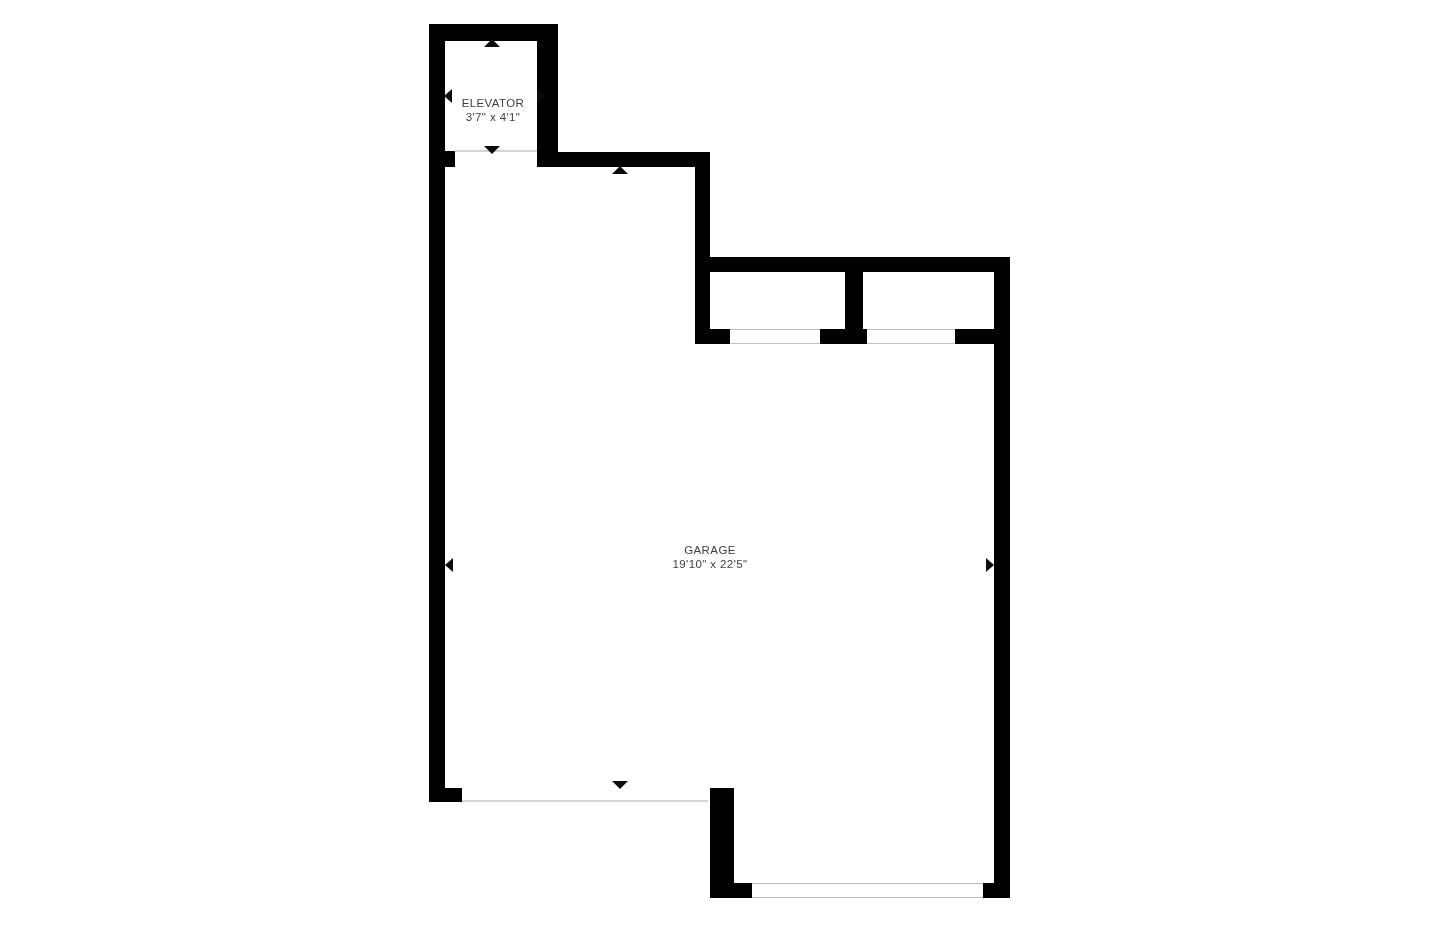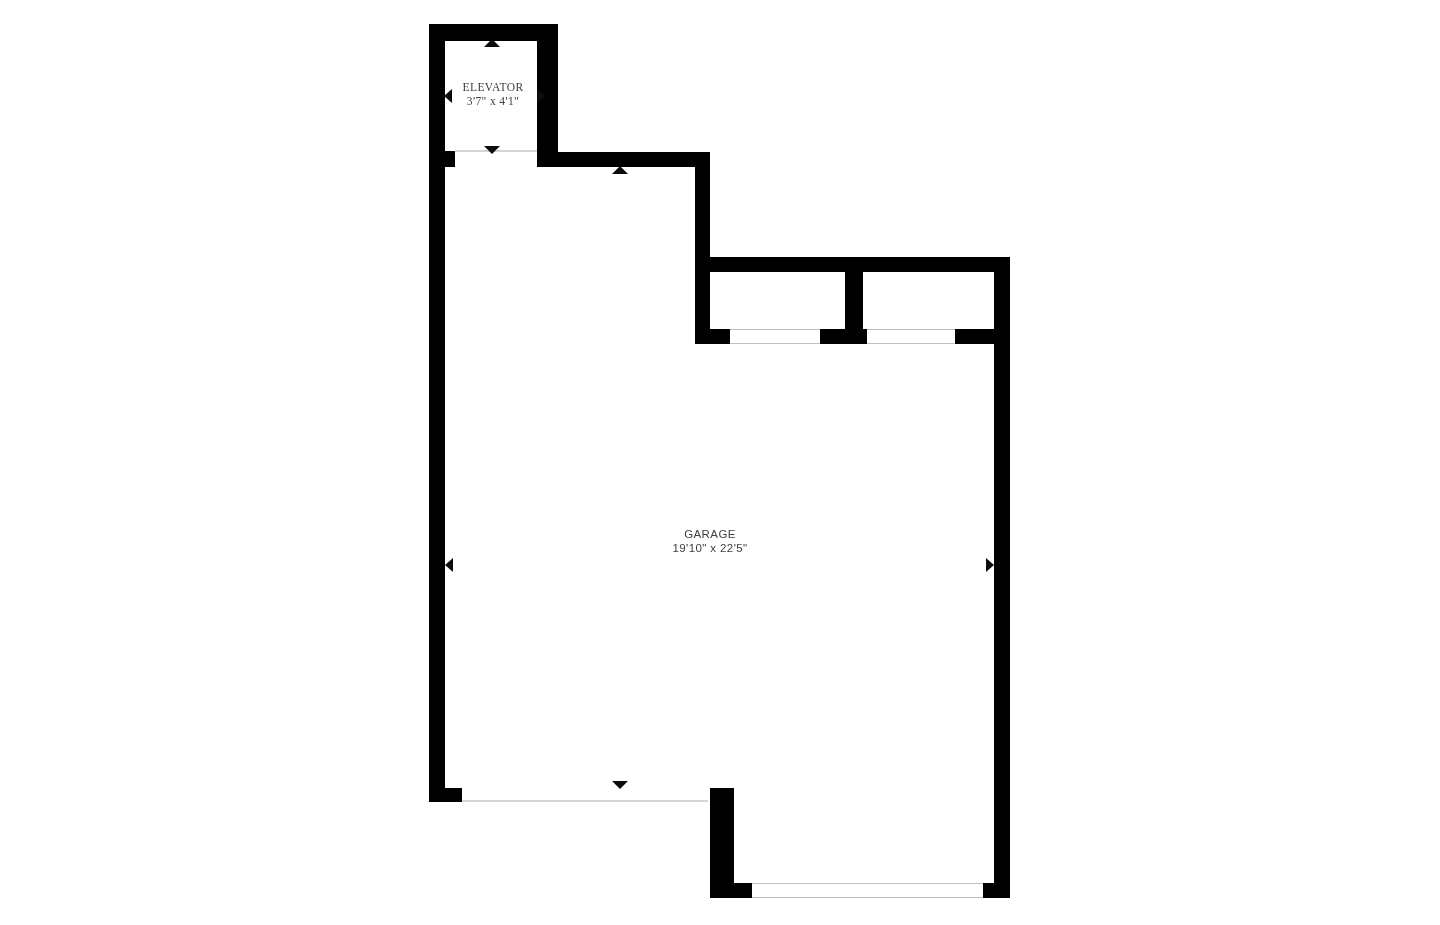--- a/index.html
+++ b/index.html
@@ -119,23 +119,23 @@
   <div class="tri tri-up" style="left:484px; top:39px;"></div>
   <div class="tri tri-down" style="left:484px; top:146px;"></div>
   <div class="tri tri-left" style="left:444px; top:89px;"></div>
   <div class="tri tri-right" style="left:537px; top:89px;"></div>
 
   <div class="tri tri-up" style="left:612px; top:166px;"></div>
   <div class="tri tri-down" style="left:612px; top:781px;"></div>
   <div class="tri tri-left" style="left:445px; top:558px;"></div>
   <div class="tri tri-right" style="left:986px; top:558px;"></div>
 
-  <div class="room-label" style="left:493px; top:80px;font-family:Liberation Serif, serif;">
+  <div class="room-label" style="left:493px; top:96px;">
     <div>ELEVATOR</div>
     <div>3'7" x 4'1"</div>
   </div>
 
-  <div class="room-label" style="left:710px; top:527px;">
+  <div class="room-label" style="left:710px; top:543px;">
     <div>GARAGE</div>
     <div>19'10" x 22'5"</div>
   </div>
 
 </div>
 
 </body></html>

